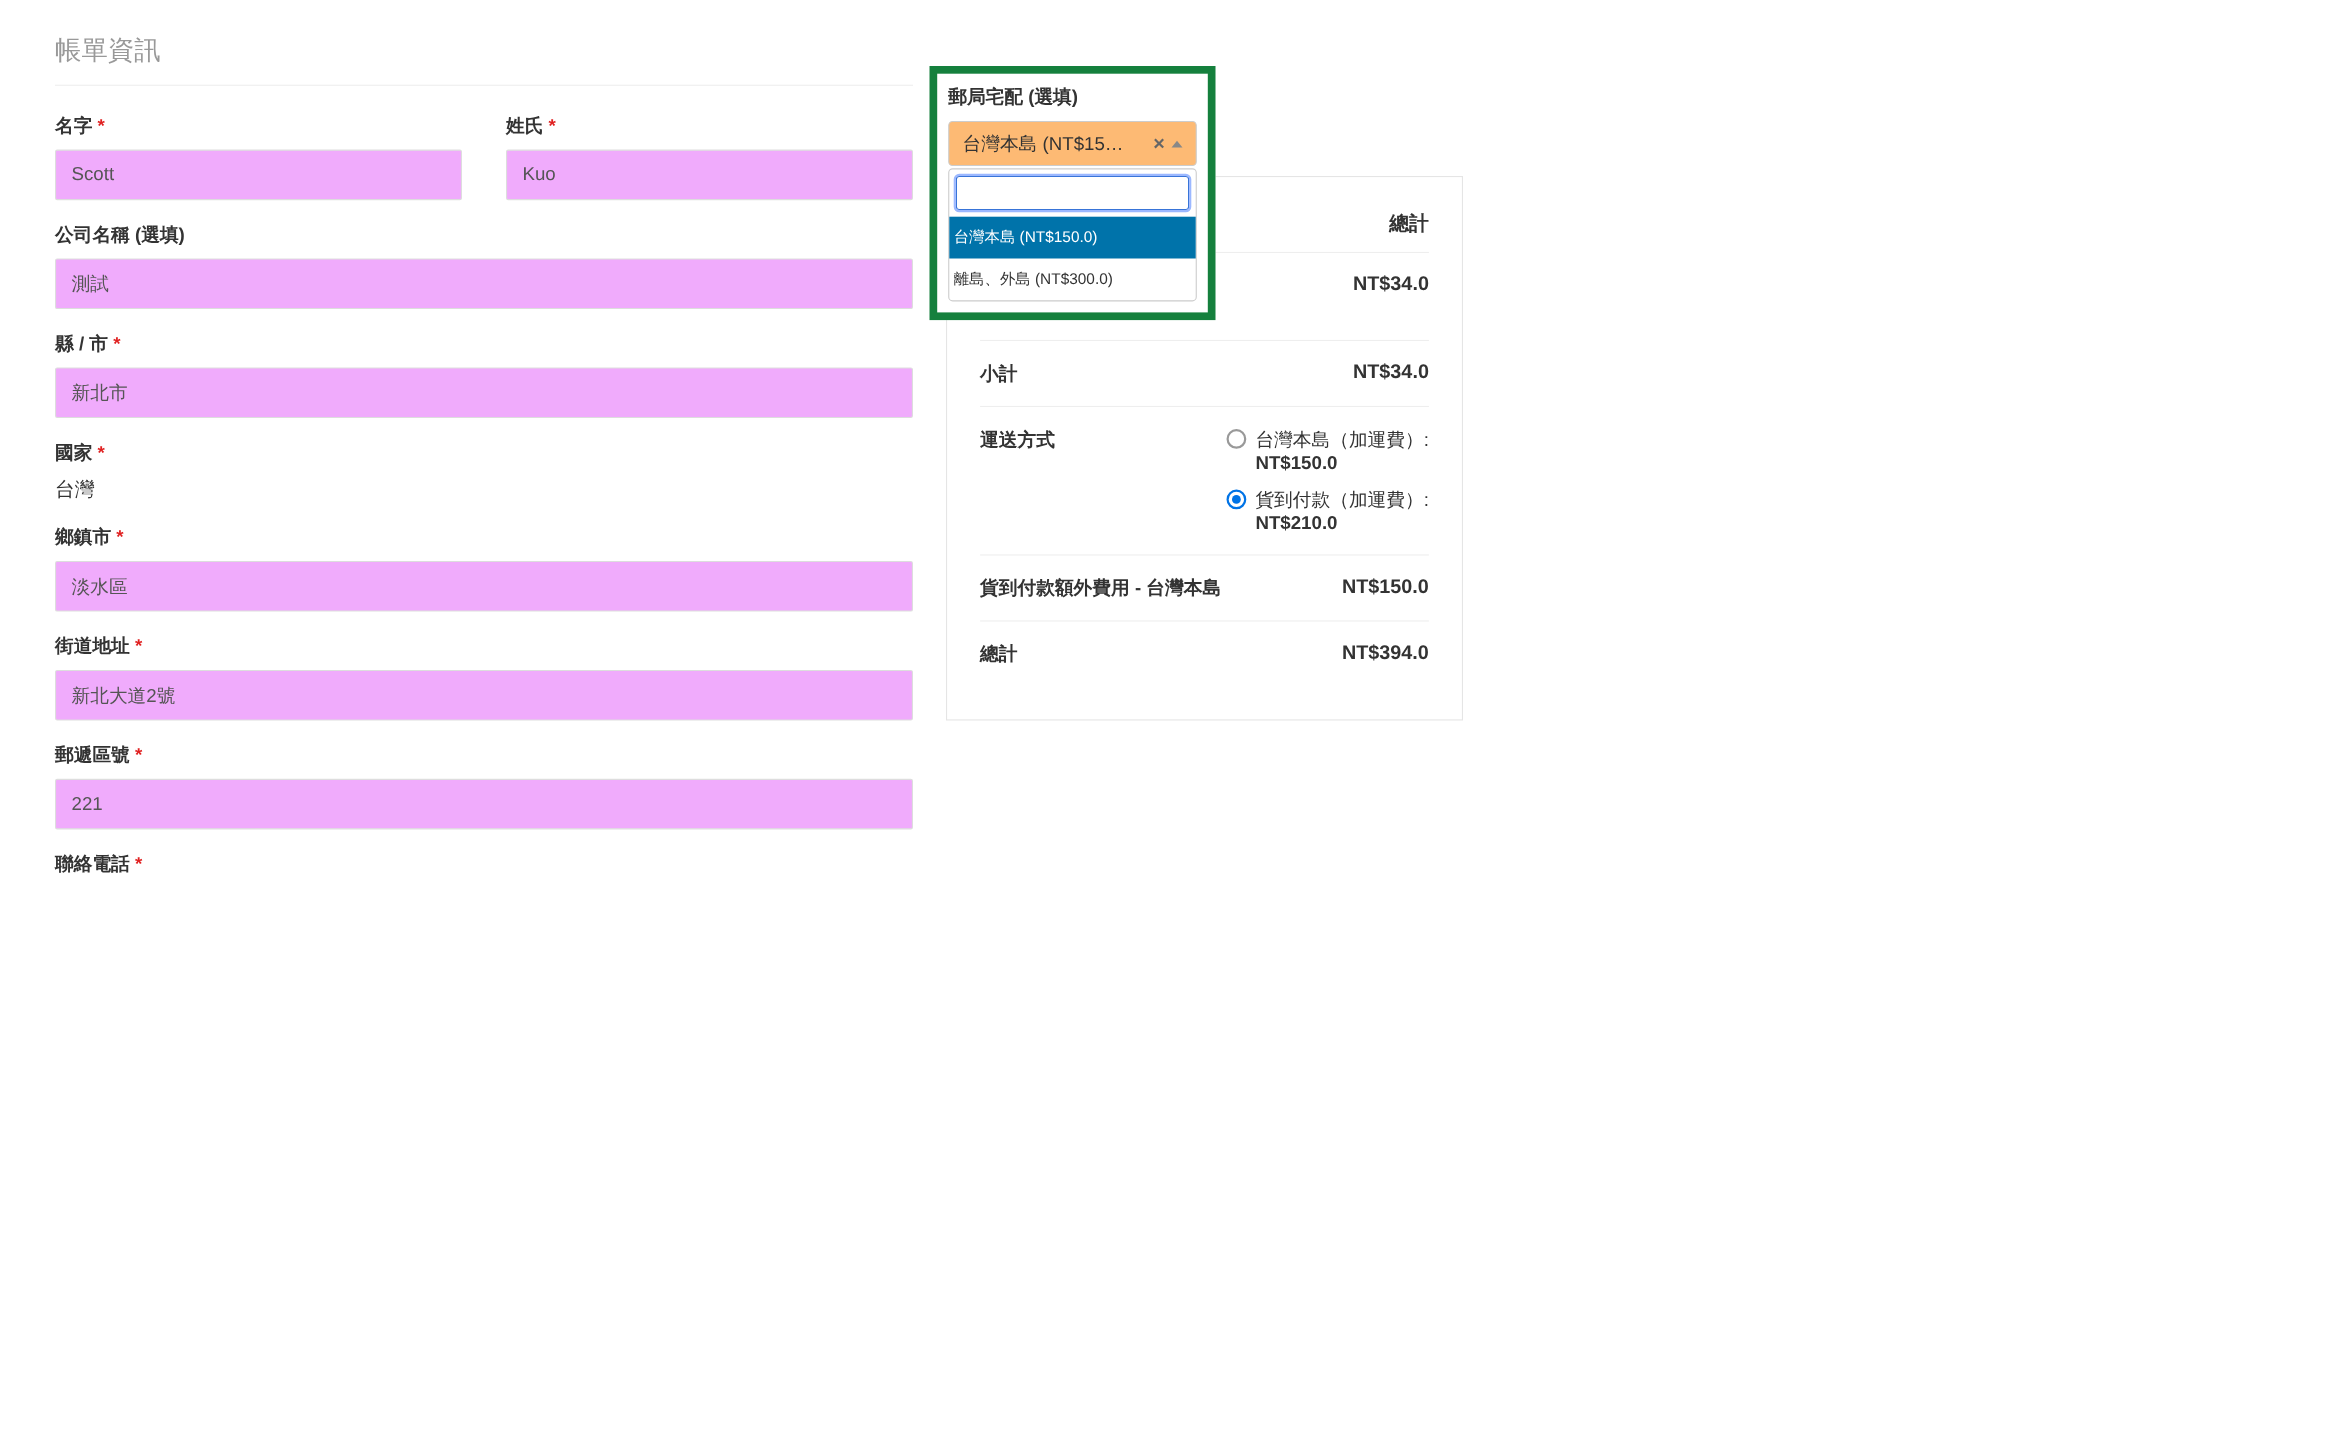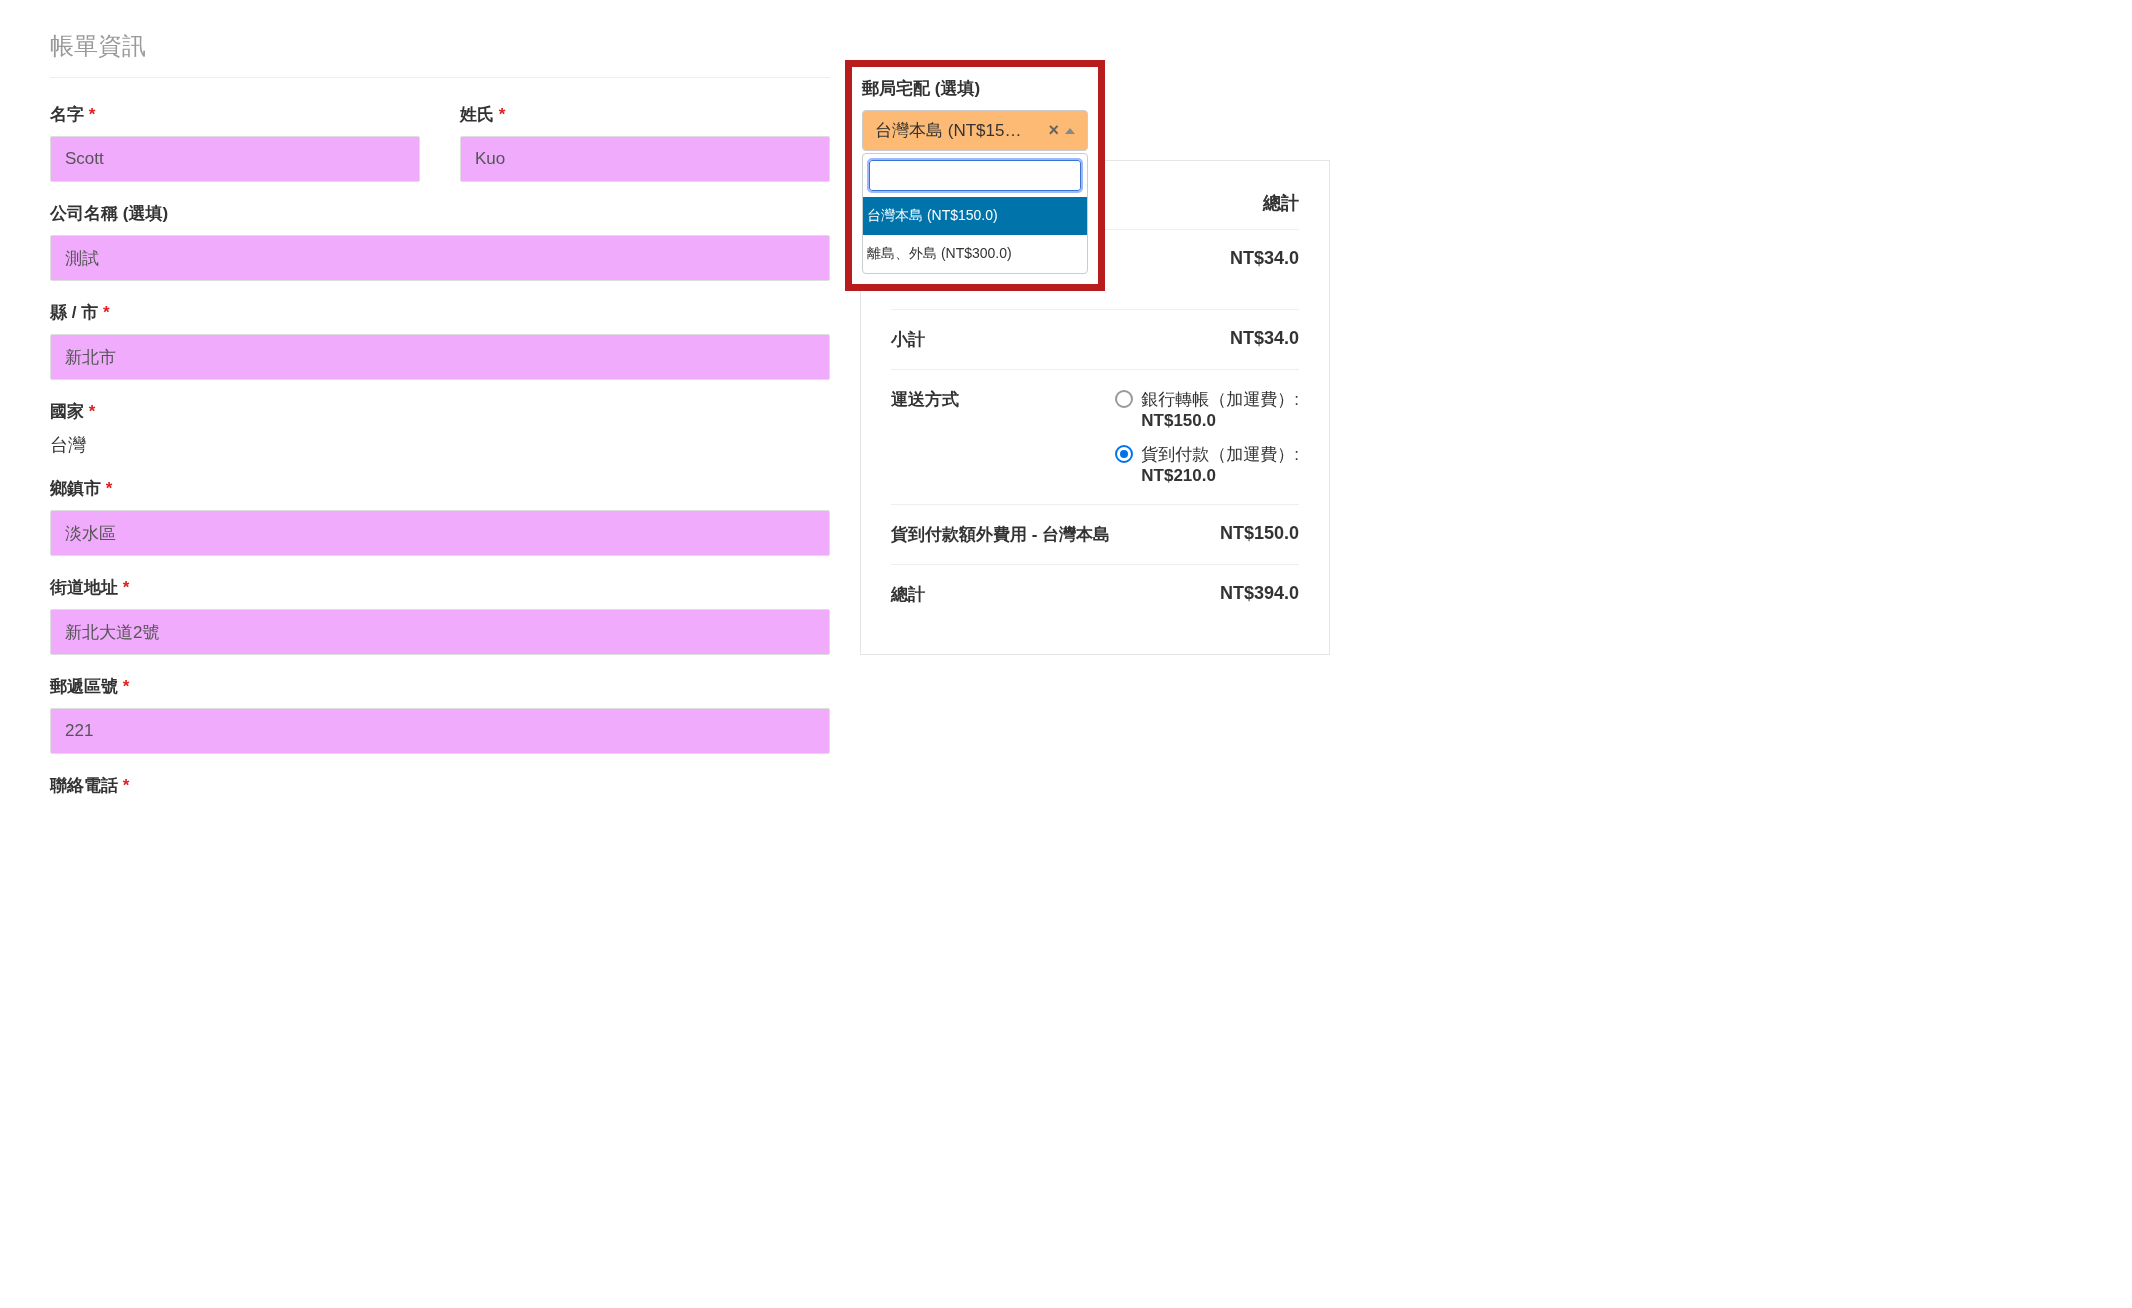--- a/index.html
+++ b/index.html
@@ -73,21 +73,21 @@
       color: #333;
       margin-top: 6px;
     }
     
     
     .shipping-dropdown-container {
       position: absolute;
       top: 30px;
       left: -15px;
       width: 260px;
-      border: 7px solid #b91c1c;
+      border: 7px solid #15803d;
       padding: 10px;
       background: #fff;
       z-index: 100;
     }
     .shipping-label {
       font-size: 17px;
       font-weight: 700;
       color: #333;
       margin-bottom: 10px;
     }
@@ -360,21 +360,21 @@
         <div class="summary-label summary-label-bold">小計</div>
         <div class="summary-value">NT$34.0</div>
       </div>
 
       <div class="summary-row">
         <div class="summary-label summary-label-bold">運送方式</div>
         <div class="shipping-options">
           <div class="shipping-option">
             <span class="radio"></span>
             <div class="shipping-option-label">
-              <span>銀行轉帳（加運費）:</span><br>
+              <span>台灣本島（加運費）:</span><br>
               <span class="shipping-option-price">NT$150.0</span>
             </div>
           </div>
           <div class="shipping-option">
             <span class="radio checked"></span>
             <div class="shipping-option-label">
               <span>貨到付款（加運費）:</span><br>
               <span class="shipping-option-price">NT$210.0</span>
             </div>
           </div>

